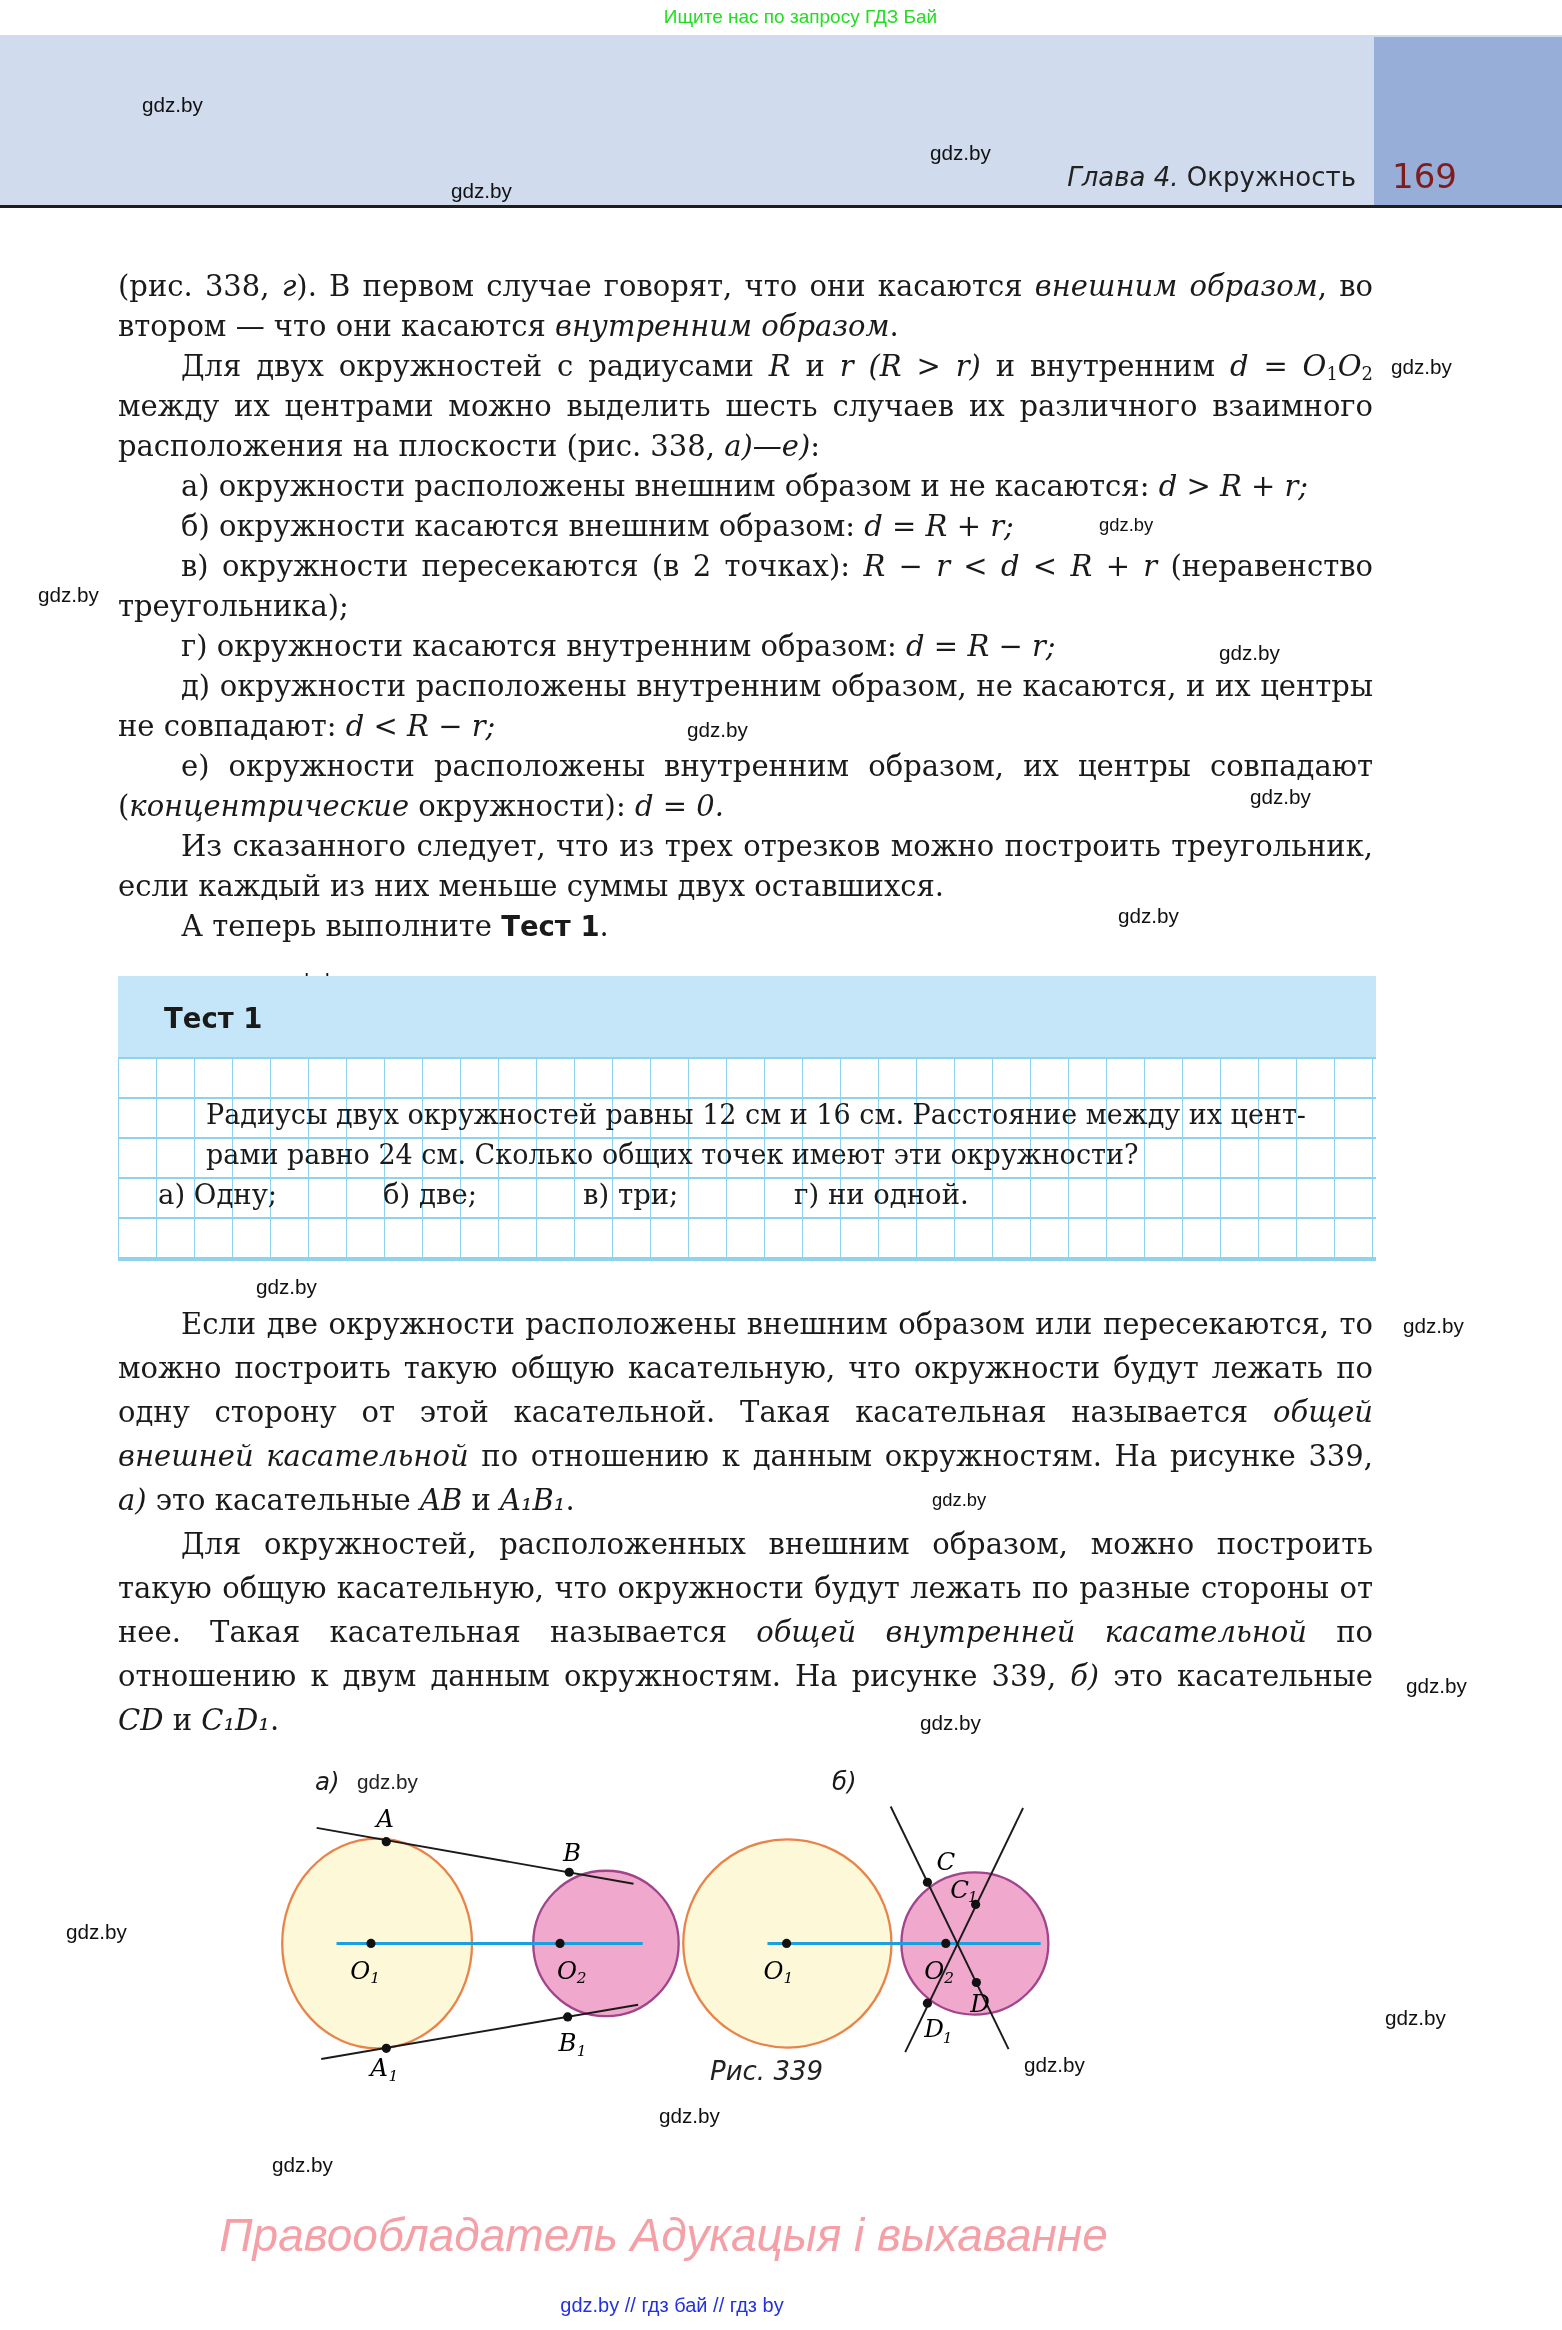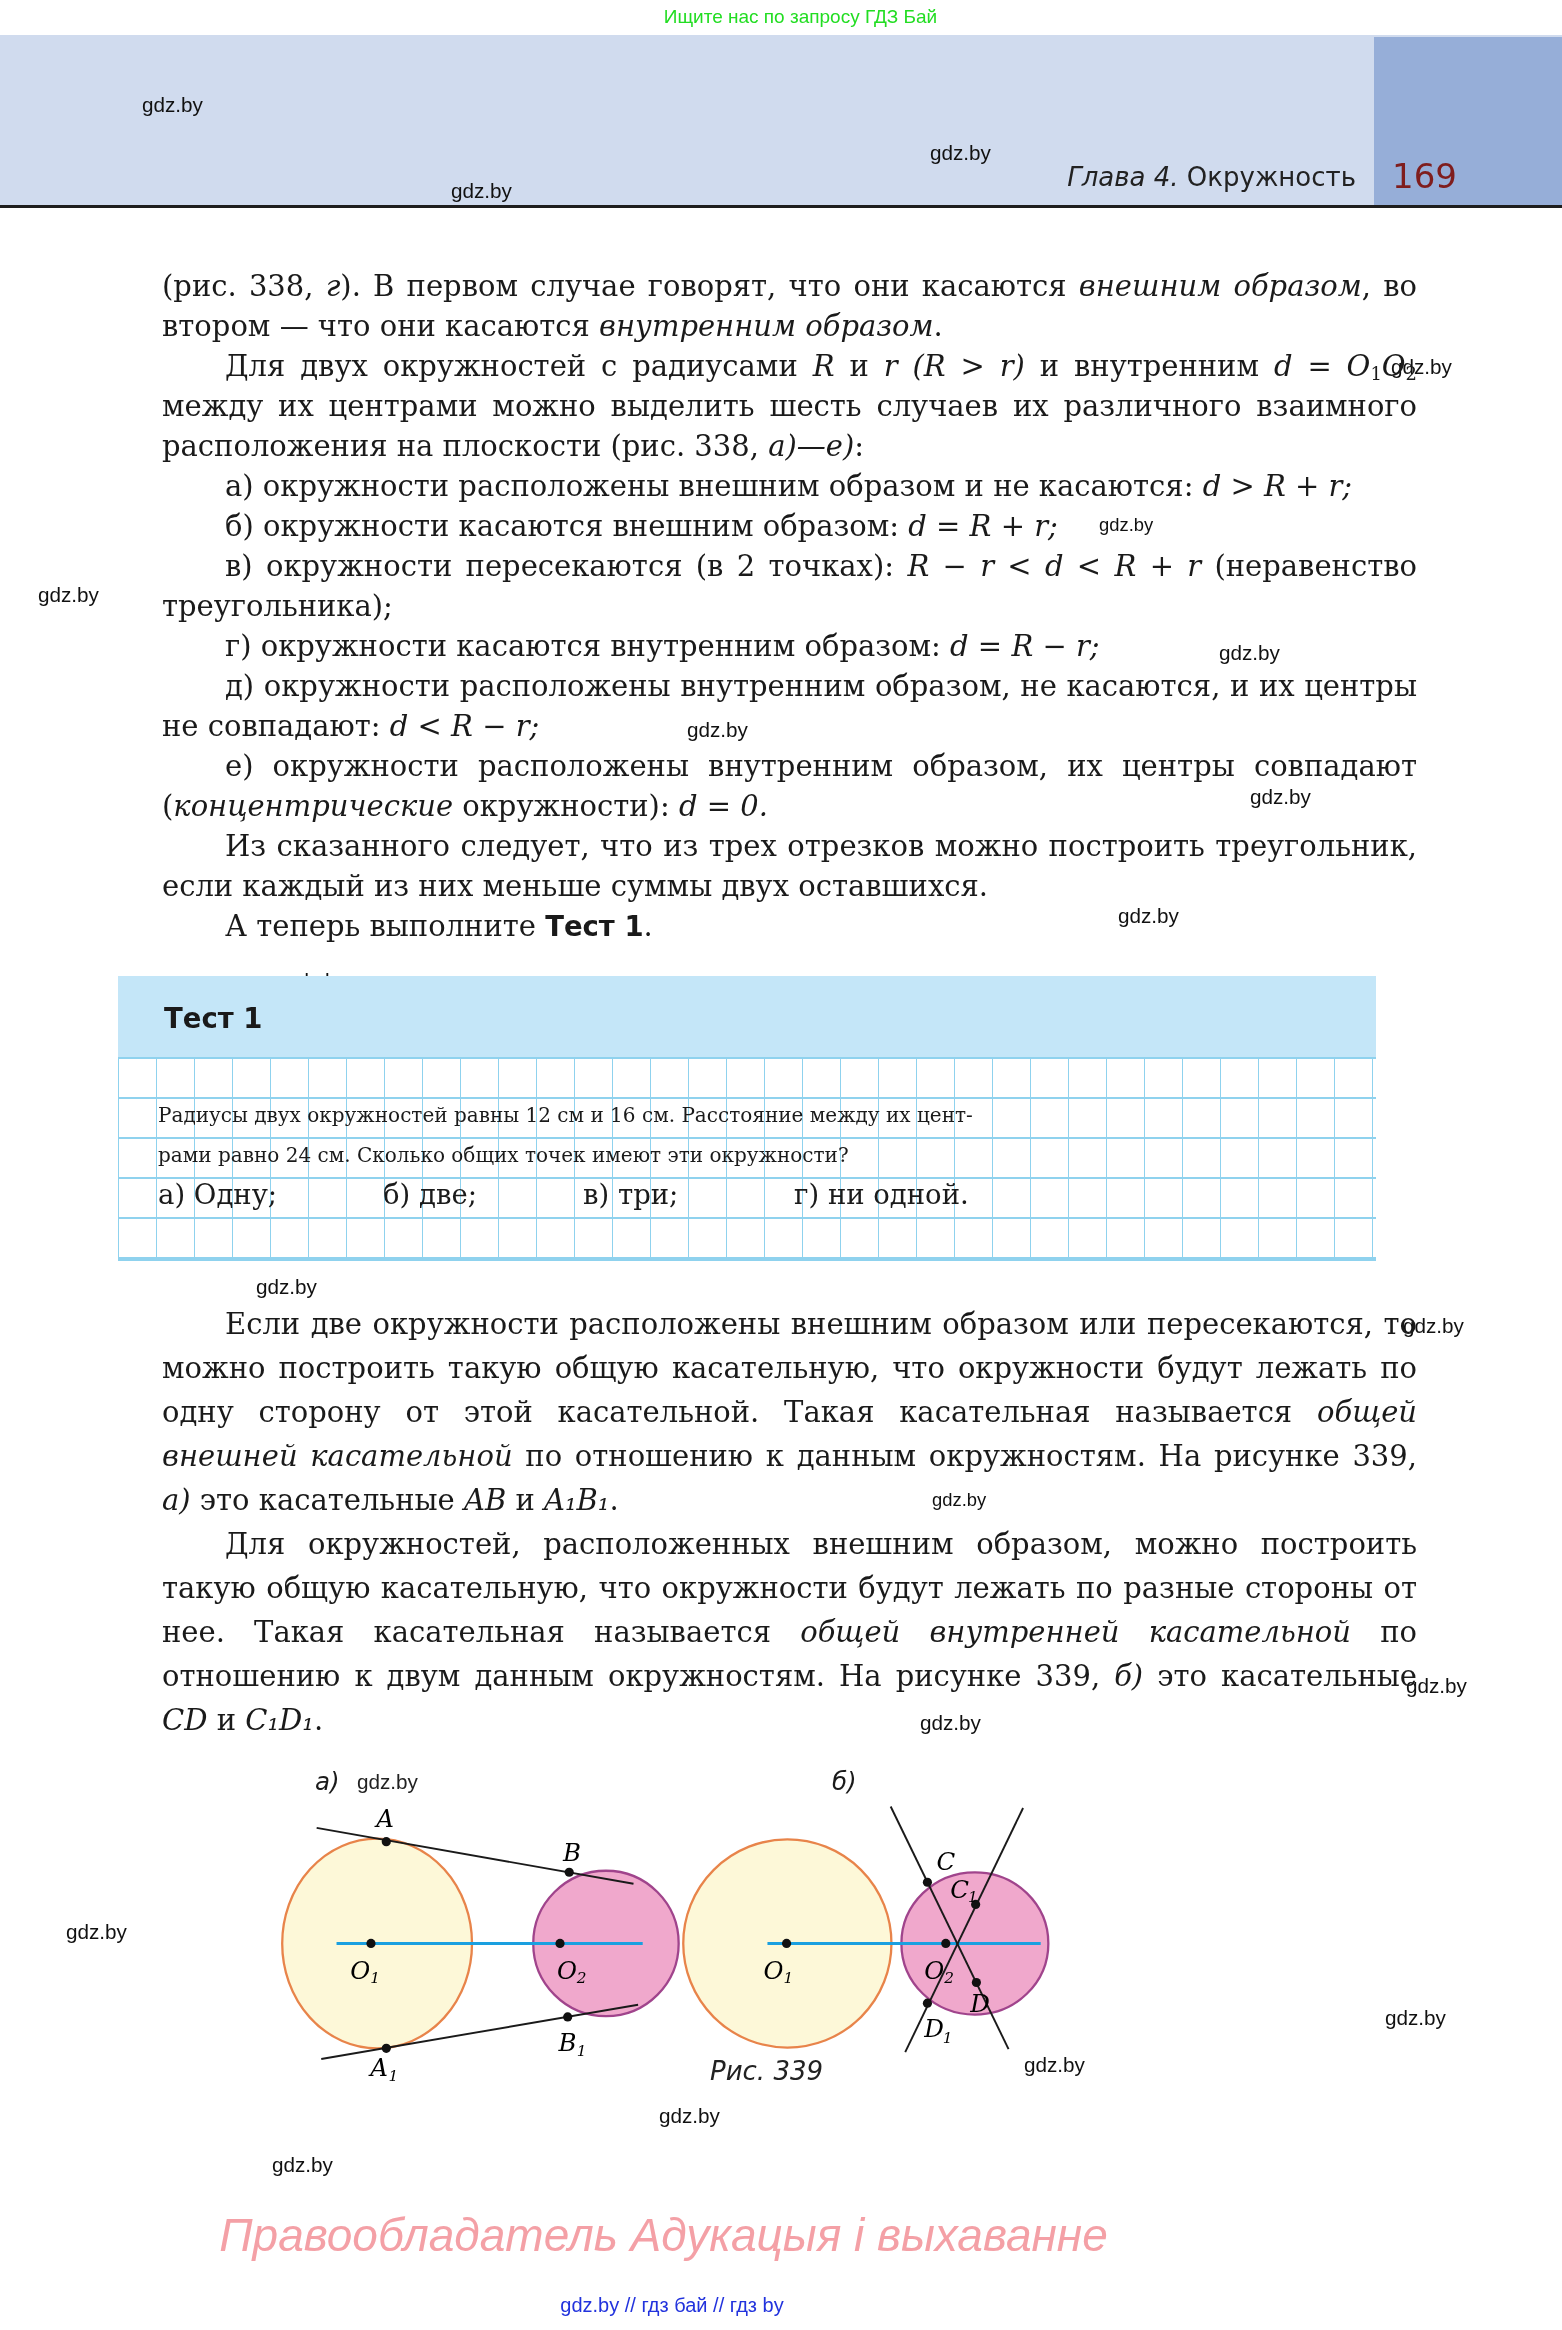--- a/index.html
+++ b/index.html
@@ -14,40 +14,40 @@
   .header-page-box { position: absolute; left: 1374px; top: 37px; width: 189px; height: 168px;
                      background: #96aed8; }
   .header-rule { position: absolute; left: 0; top: 205px; width: 1563px; height: 3.1px; background: #1e1e1e; }
   .chapter-title { position: absolute; right: 207px; top: 162px; font-family: "DejaVu Sans", sans-serif;
                    font-size: 26px; color: #222; }
   .chapter-title i { }
   .page-number { position: absolute; left: 1392px; top: 156px; font-family: "DejaVu Sans", sans-serif;
                  font-size: 34px; color: #7f1d1d; }
   .wm { position: absolute; font-family: "Liberation Sans", sans-serif; font-size: 20.7px; color: #111; }
   .text-block { position: absolute; left: 118px; width: 1255px; font-size: 29px; line-height: 40px;
-                text-align: justify; margin-left: 44px; }
+                text-align: justify; }
   .p { margin: 0; }
   .indent { text-indent: 63px; }
   .list-item { text-indent: 63px; }
   i.m { font-style: italic; }
   sub { font-size: 0.62em; vertical-align: -0.25em; line-height: 0; }
   b.sans { font-family: "DejaVu Sans", sans-serif; font-weight: bold; font-size: 27.5px; }
 
   
   .test-box { position: absolute; left: 118px; top: 976px; width: 1258px; height: 285px; }
   .test-head { position: absolute; left: 0; top: 0; width: 1258px; height: 81px; background: #c4e6f8; }
   .test-title { position: absolute; left: 46px; top: 26px; font-family: "DejaVu Sans", sans-serif;
                 font-weight: bold; font-size: 27.5px; color: #1a1a1a; }
   .test-grid { position: absolute; left: 0; top: 81px; width: 1258px; height: 202px;
                background-color: #fff;
                background-image:
                  linear-gradient(to right, #8fd2ee 1.5px, transparent 1.5px),
                  linear-gradient(to bottom, #8fd2ee 2.3px, transparent 2.3px);
                background-size: 38px 100%, 100% 40px; border-bottom: 2.3px solid #8fd2ee; }
-  .test-q { position: absolute; left: 40px; font-size: 20px; line-height: 40px; white-space: nowrap; }
+  .test-q { position: absolute; left: 40px; font-size: 27px; line-height: 40px; white-space: nowrap; padding-left: 48px; }
   .opt { position: absolute; font-size: 27.5px; white-space: nowrap; }
 
   
   svg text { font-family: "DejaVu Serif", serif; font-style: italic; }
   .fig-caption { position: absolute; left: 710px; top: 2056px; font-family: "DejaVu Sans", sans-serif;
                  font-style: italic; font-size: 26px; color: #222; }
   .fig-label { position: absolute; font-family: "DejaVu Sans", sans-serif; font-style: italic; font-size: 24.5px; }
 
   .footer-rights { position: absolute; left: 0; top: 2208px; width: 1327px; text-align: center;
                    font-family: "Liberation Sans", sans-serif; font-style: italic; font-size: 46px;

